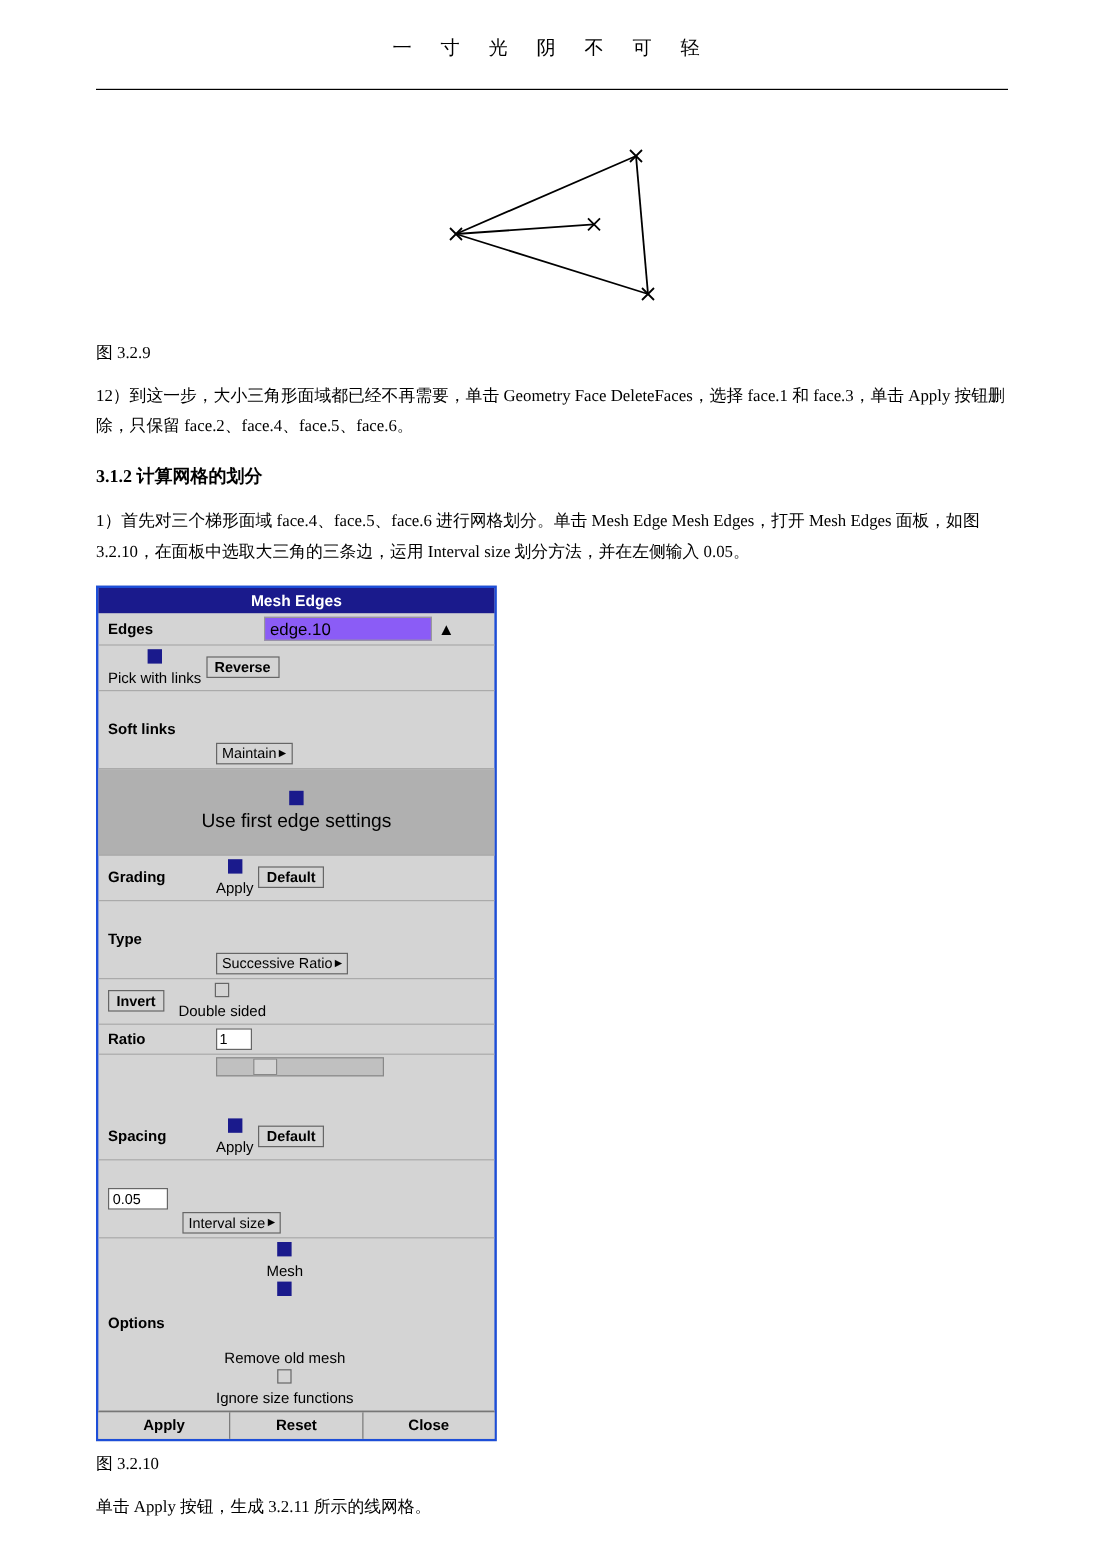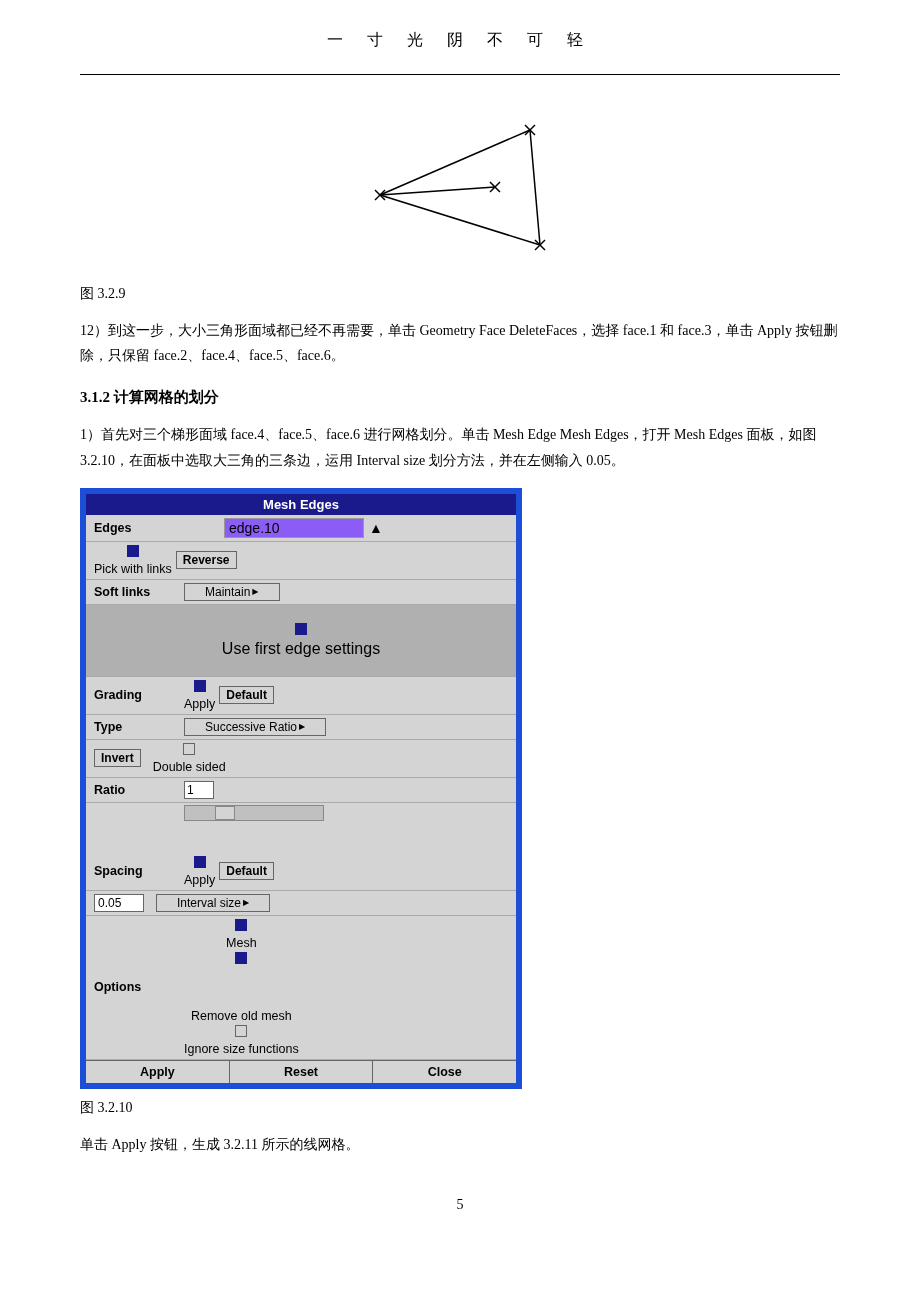--- a/index.html
+++ b/index.html
@@ -41,22 +41,22 @@
       text-indent: 0;
     }
 
     .section-title {
       font-size: 15px;
       font-weight: bold;
       margin: 20px 0 15px 0;
     }
 
     .mesh-edges-panel {
-      border: 6px solid #1d4ed8;
-      width: 442px;
+      border: 2px solid #1d4ed8;
+      width: 334px;
       margin: 15px 0 8px 0;
       font-size: 12.5px;
       font-family: Arial, sans-serif;
       background: #d4d4d4;
     }
 
     .panel-title-bar {
       background: #1a1a8c;
       color: #fff;
       text-align: center;
@@ -129,25 +129,26 @@
       padding: 1px 6px;
       font-size: 12px;
       cursor: pointer;
       margin-left: 4px;
       font-weight: bold;
     }
 
     .panel-dropdown {
       border: 1px solid #666;
       background: #d4d4d4;
-      padding: 1px 20px;
+      padding: 1px 4px;
       font-size: 12px;
       display: flex;
       align-items: center;
       gap: 2px;
+      margin-top: 40px;
     }
 
     .dropdown-arrow {
       font-size: 8px;
     }
 
     .section-header-row {
       background: #b0b0b0;
       padding: 18px 8px;
       font-weight: normal;

